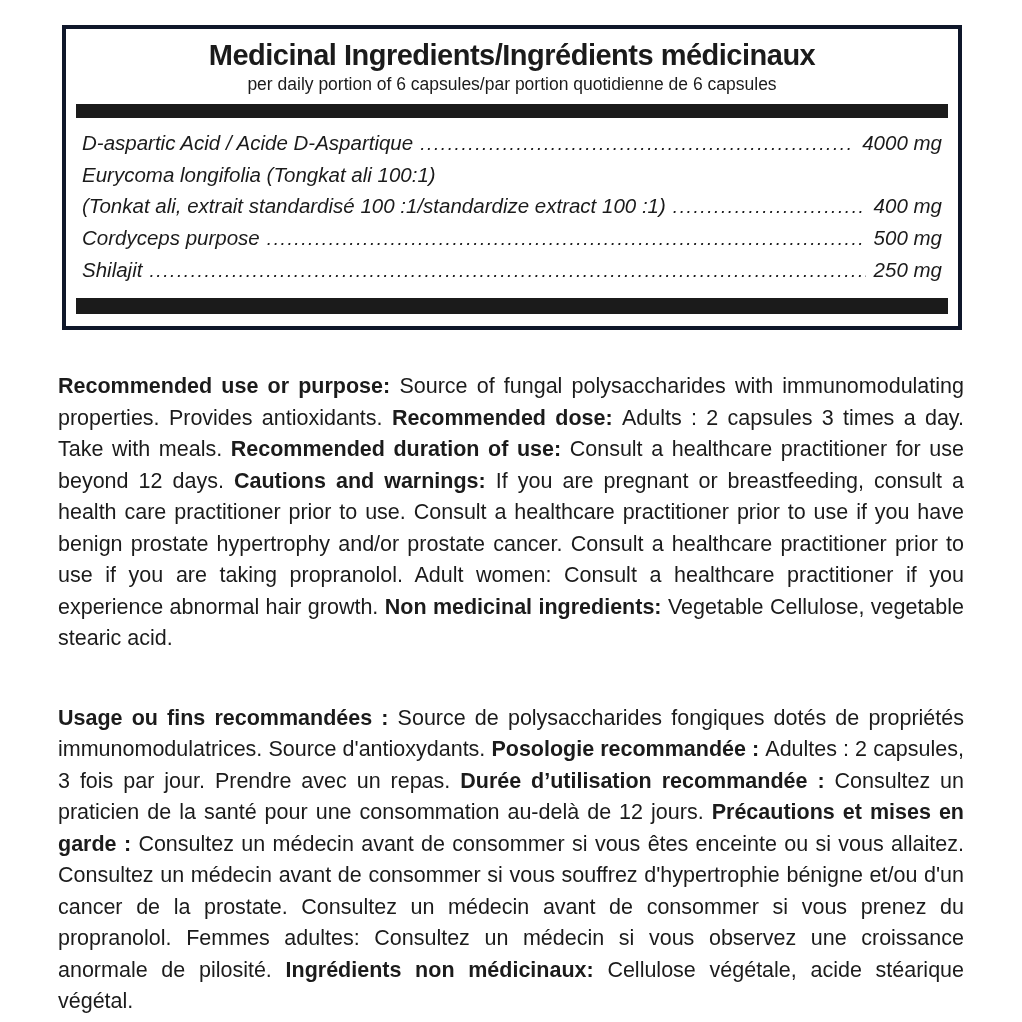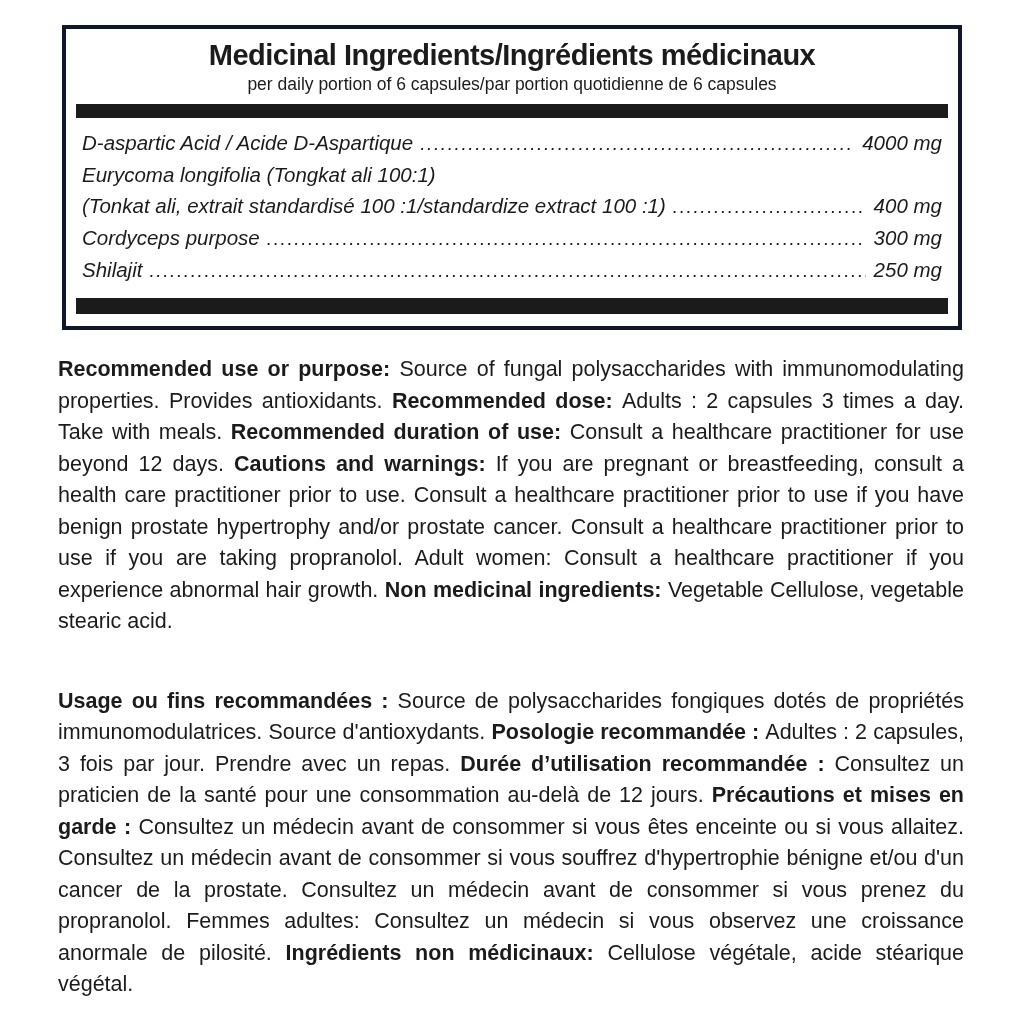--- a/index.html
+++ b/index.html
@@ -70,21 +70,21 @@
 
   
   .para {
     margin: 0;
     padding: 0 58px 0 58px;
     font-size: 21.5px;
     line-height: 31.5px;
     text-align: justify;
     color: #1b1b1b;
   }
-  .para-en { margin-top: 24px; }
+  .para-en { margin-top: 41px; }
   .para-fr { margin-top: 48px; }
   .b { font-weight: bold; }
 </style>
 </head>
 <body>
 
 <div class="page">
 
   <div class="facts-box">
     <div class="panel-title">Medicinal Ingredients/Ingrédients médicinaux</div>
@@ -101,21 +101,21 @@
         <span class="ing-label">Eurycoma longifolia (Tongkat ali 100:1)</span>
       </div>
       <div class="row">
         <span class="ing-label">(Tonkat ali, extrait standardisé 100 :1/standardize extract 100 :1)</span>
         <span class="dots"></span>
         <span class="amount">400 mg</span>
       </div>
       <div class="row">
         <span class="ing-label">Cordyceps purpose</span>
         <span class="dots"></span>
-        <span class="amount">300 mg</span>
+        <span class="amount">500 mg</span>
       </div>
       <div class="row">
         <span class="ing-label">Shilajit</span>
         <span class="dots"></span>
         <span class="amount">250 mg</span>
       </div>
     </div>
 
     <div class="bar bar-bottom"></div>
   </div>

